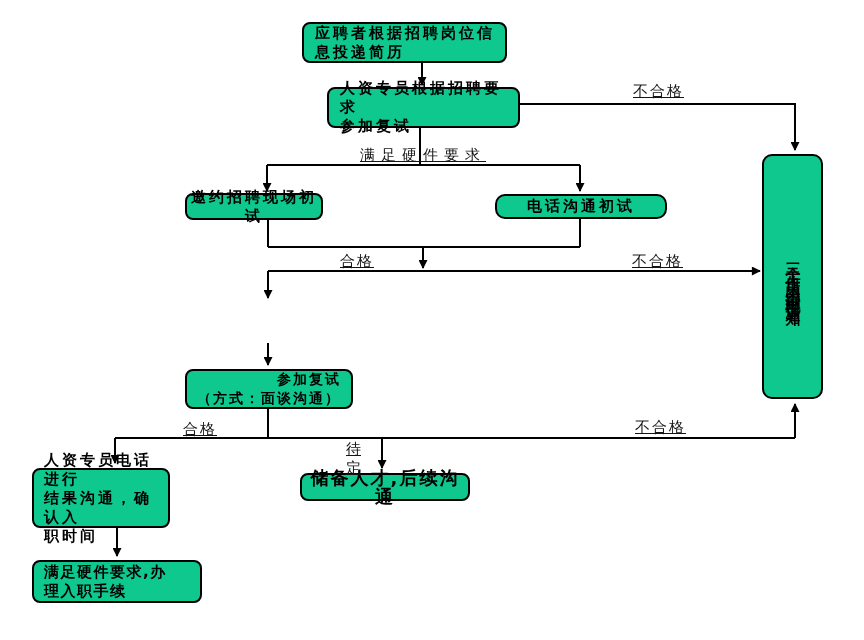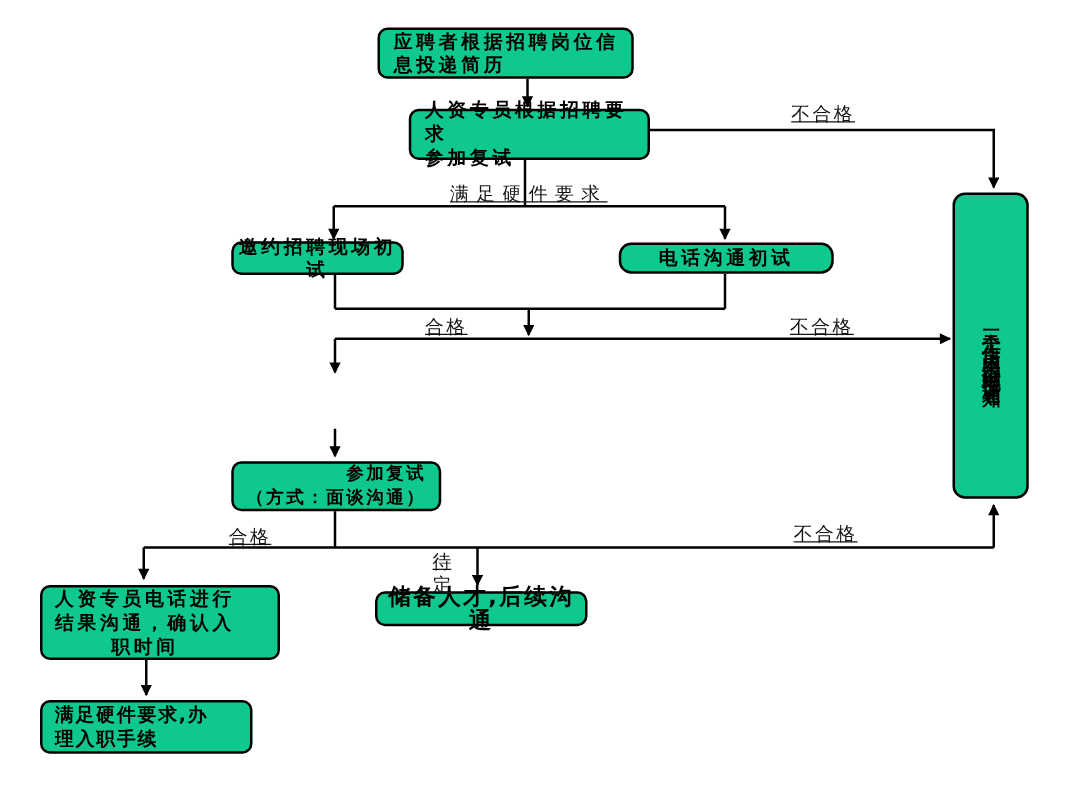--- a/index.html
+++ b/index.html
@@ -73,21 +73,21 @@
   <div class="node center" style="left:185px;top:193px;width:138px;height:27px;">邀约招聘现场初试</div>
 
   <div class="node center" style="left:495px;top:194px;width:172px;height:25px;border-radius:10px;">电话沟通初试</div>
 
   <div class="vnode" style="left:762px;top:154px;width:61px;height:245px;">三个工作日内未得到电话通知</div>
 
 
   <div class="node center" style="left:185px;top:369px;width:168px;height:40px;font-size:14px;letter-spacing:2px;text-align:right;">参加复试
 （方式：面谈沟通）</div>
 
-  <div class="node left" style="left:32px;top:468px;width:192px;height:60px;padding-left:10px;text-align:center;">人资专员电话进行
+  <div class="node left" style="left:32px;top:468px;width:138px;height:60px;padding-left:10px;">人资专员电话进行
 结果沟通，确认入
 职时间</div>
 
   <div class="node center" style="left:300px;top:473px;width:170px;height:28px;font-size:18px;letter-spacing:2px;">储备人才,后续沟通</div>
 
   <div class="node left" style="left:32px;top:560px;width:170px;height:43px;padding-left:10px;letter-spacing:1.5px;">满足硬件要求,办
 理入职手续</div>
 
   <div class="lbl" style="left:633px;top:82px;">不合格</div>
 

